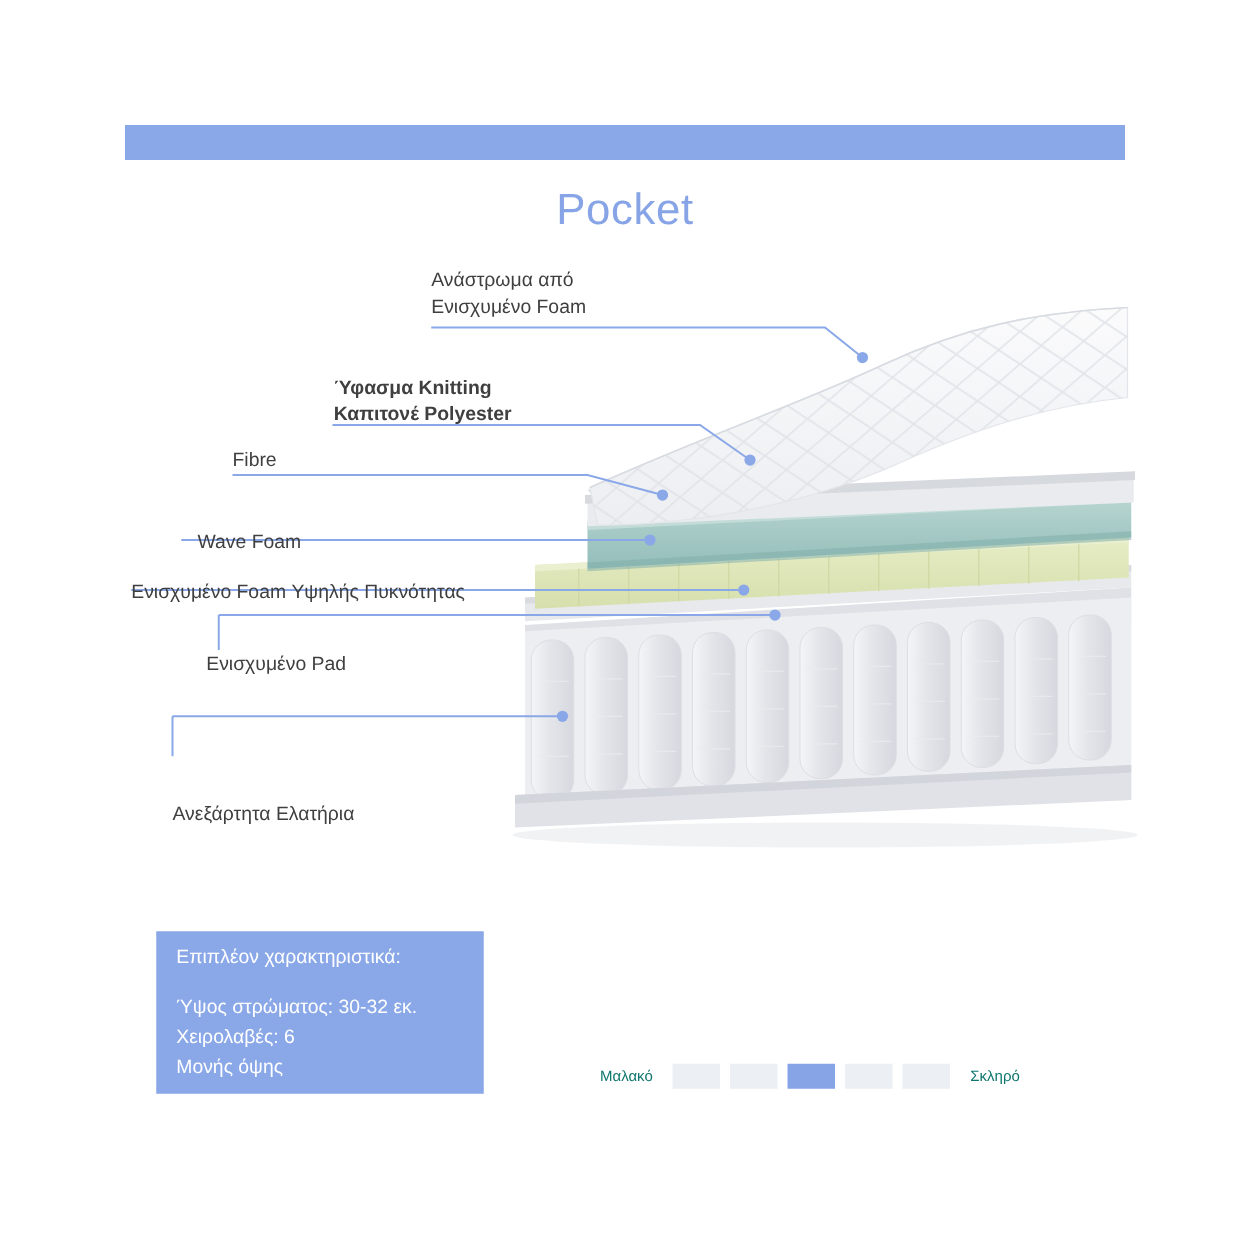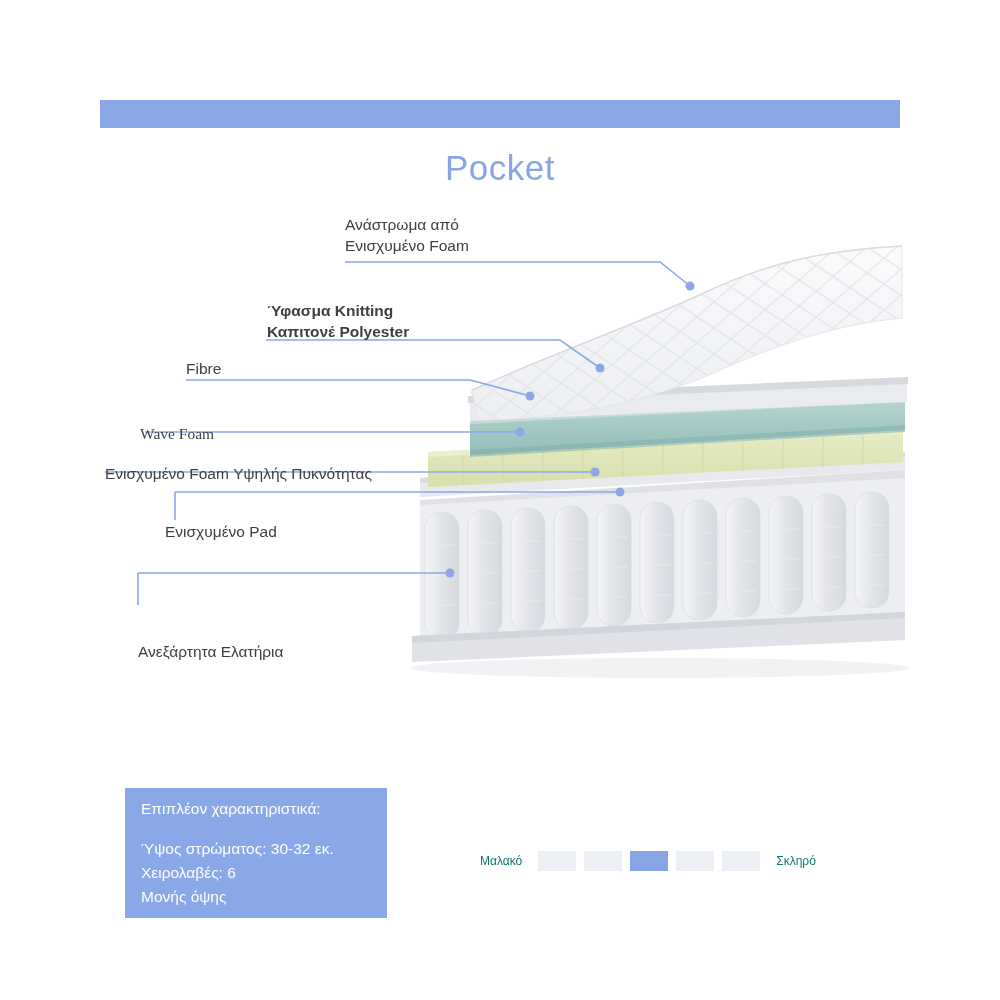--- a/index.html
+++ b/index.html
@@ -63,21 +63,20 @@
   }
 
   
   .featurebox {
     position: absolute;
     left: 125px;
     top: 745px;
     width: 262px;
     height: 130px;
     background: #8aa8e8;
-    margin-top: 43px;
   }
   .featurebox .ftitle {
     position: absolute;
     left: 16px;
     top: 12px;
     font-size: 15.5px;
     color: #ffffff;
     white-space: nowrap;
   }
   .featurebox .flines {
@@ -288,21 +287,21 @@
 
   <div class="label" style="left:267px; top:300px;font-weight:bold;">
     <div>Ύφασμα Knitting</div>
     <div>Καπιτονέ Polyester</div>
   </div>
 
   <div class="label" style="left:186px; top:358px;">
     <div>Fibre</div>
   </div>
 
-  <div class="label" style="left:140px; top:423px;font-family:Liberation Serif, serif;">
+  <div class="label" style="left:158px; top:423px;">
     <div>Wave Foam</div>
   </div>
 
   <div class="label" style="left:105px; top:463px;">
     <div>Ενισχυμένο Foam Υψηλής Πυκνότητας</div>
   </div>
 
   <div class="label" style="left:165px; top:521px;">
     <div>Ενισχυμένο Pad</div>
   </div>

